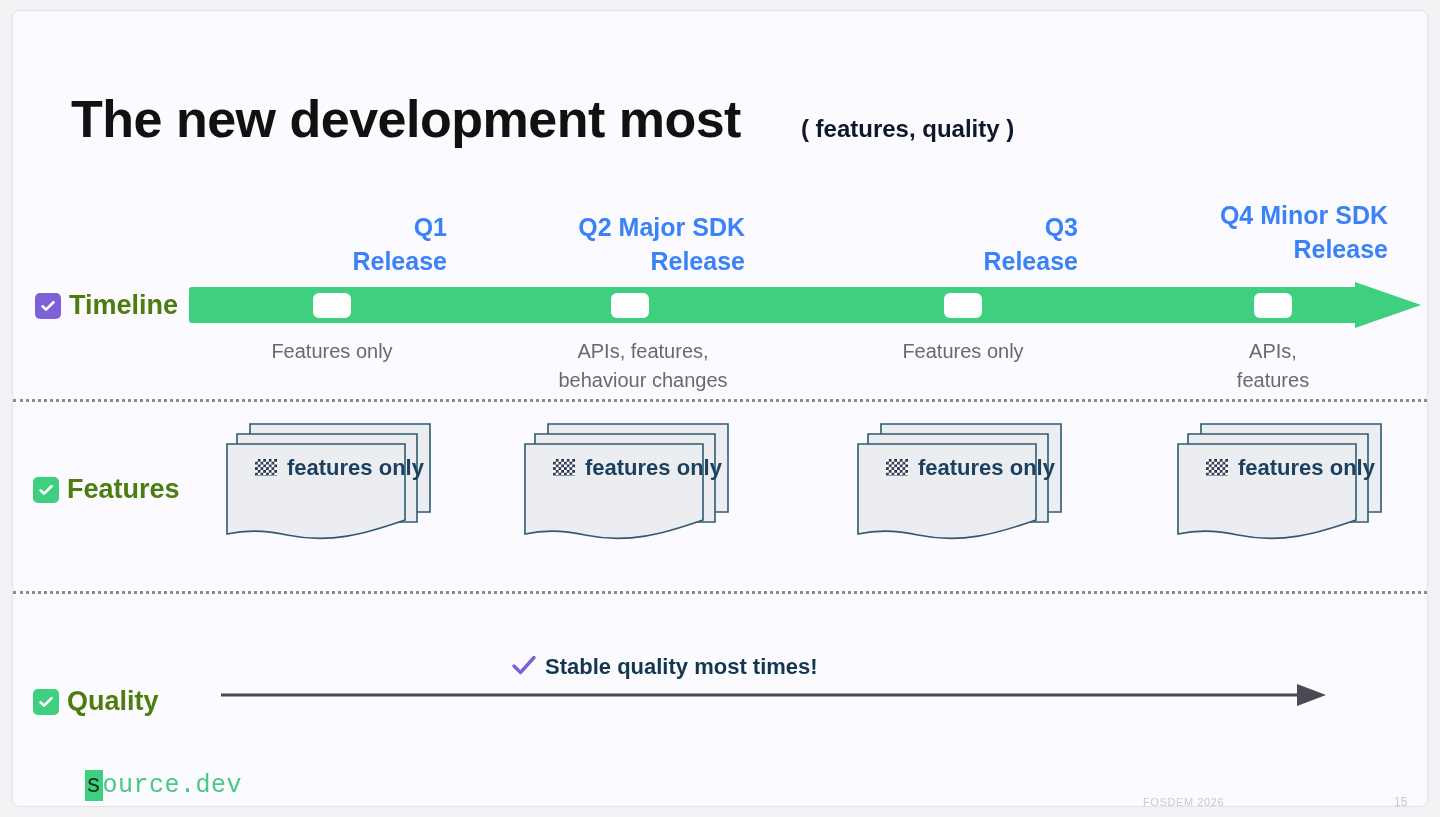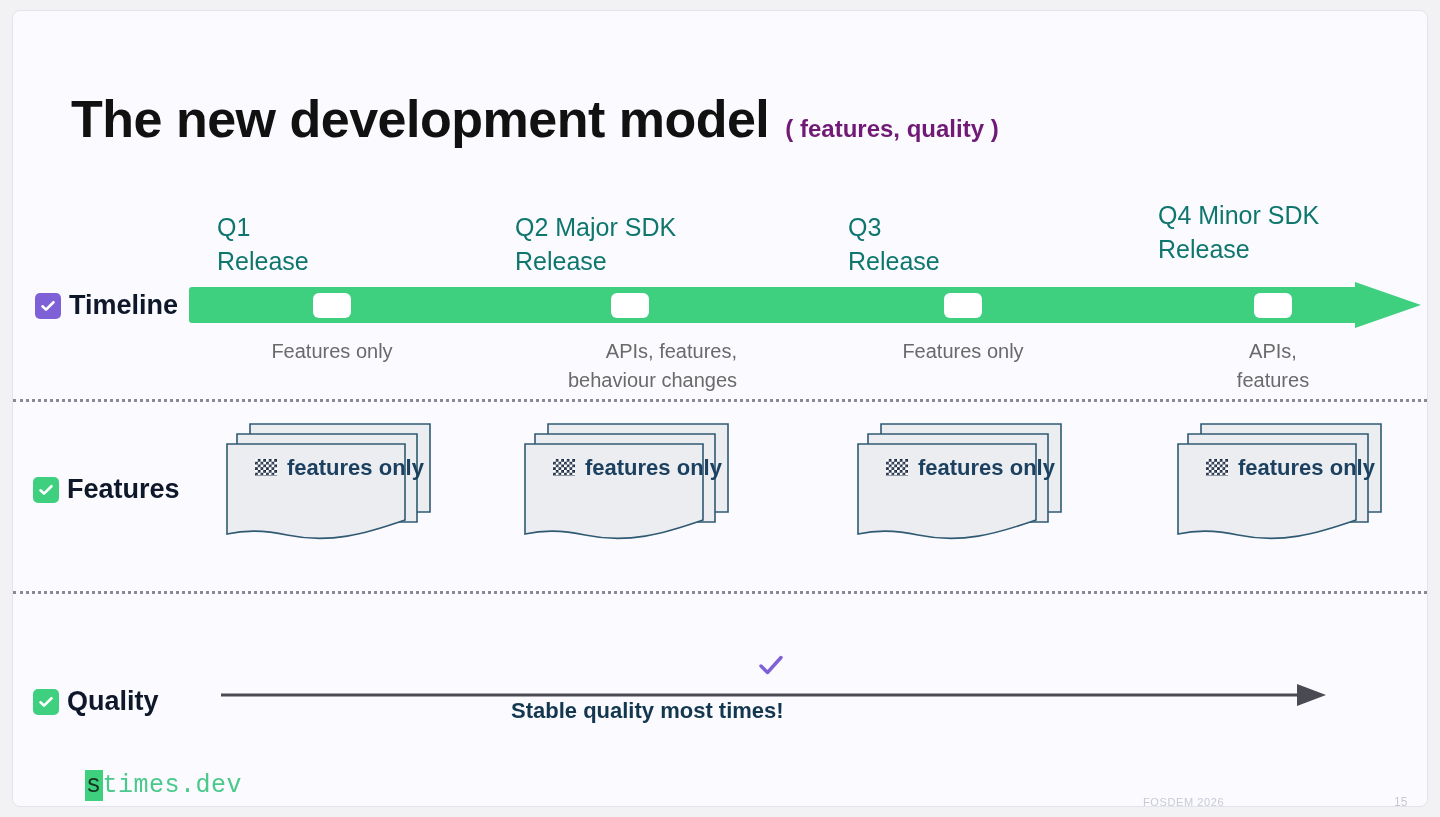--- a/index.html
+++ b/index.html
@@ -35,21 +35,22 @@
   }
   .title-main {
     font-size: 52px;
     font-weight: bold;
     color: #111111;
     letter-spacing: -0.5px;
   }
   .title-sub {
     font-size: 24px;
     font-weight: bold;
-    color: #701a75;
+    color: #0f172a;
+    margin-left: 44px;
   }
 
   
   .row-label {
     position: absolute;
     display: flex;
     align-items: center;
     gap: 8px;
   }
   .cbox {
@@ -60,21 +61,21 @@
     align-items: center;
     justify-content: center;
     flex: none;
   }
   .cbox svg { display: block; }
   .cbox-purple { background: #7e61d6; }
   .cbox-green  { background: #3ecf7f; }
   .row-label-text {
     font-size: 27px;
     font-weight: bold;
-    color: #0f172a;
+    color: #4d7c0f;
     white-space: nowrap;
   }
 
   #label-timeline { left: 22px; top: 279px; }
   #label-features { left: 20px; top: 463px; }
   #label-quality  { left: 20px; top: 675px; align-items: center; }
 
   
   .timeline-wrap {
     position: absolute;
@@ -106,24 +107,24 @@
     width: 38px;
     height: 25px;
     background: #ffffff;
     border-radius: 6px;
   }
   .q-title {
     position: absolute;
     top: 0;
     width: 230px;
     font-size: 25px;
-    font-weight: normal;
-    color: #0f766e;
+    font-weight: bold;
+    color: #3b82f6;
     line-height: 1.35;
-    text-align: left;
+    text-align: right;
   }
   .q-desc {
     position: absolute;
     top: 122px;
     width: 230px;
     font-size: 20px;
     color: #6a6a6a;
     line-height: 1.45;
     text-align: center;
   }
@@ -185,23 +186,22 @@
     font-size: 21px;
     color: #6a6a6a;
   }
 
   
   .quality-note {
     position: absolute;
     left: 498px;
     top: 643px;
     display: flex;
-    align-items: flex-end;
-    gap: 18px;
-    flex-direction: column;
+    align-items: flex-start;
+    gap: 8px;
   }
   .quality-note-text {
     font-size: 22px;
     font-weight: bold;
     color: #13374f;
     white-space: nowrap;
   }
   .quality-arrow {
     position: absolute;
     left: 208px;
@@ -241,21 +241,21 @@
     font-size: 12px;
     color: #c9c9d4;
   }
 </style>
 </head>
 <body>
 
 <div class="slide">
 
   <div class="title-row">
-    <span class="title-main">The new development model</span>
+    <span class="title-main">The new development most</span>
     <span class="title-sub">( features, quality )</span>
   </div>
 
   <div class="row-label" id="label-timeline">
     <span class="cbox cbox-purple">
       <svg width="18" height="18" viewBox="0 0 18 18" aria-hidden="true">
         <path d="M3.5 9.3 L7 12.6 L14.5 5.2" stroke="#ffffff" stroke-width="2.6" fill="none" stroke-linecap="round" stroke-linejoin="round"></path>
       </svg>
     </span>
     <span class="row-label-text">Timeline</span>
@@ -287,21 +287,21 @@
   <div class="timeline-wrap">
     <div class="timeline-bar"></div>
     <div class="timeline-head"></div>
     <div class="tl-marker" style="left:124px;"></div>
     <div class="tl-marker" style="left:422px;"></div>
     <div class="tl-marker" style="left:755px;"></div>
     <div class="tl-marker" style="left:1065px;"></div>
   </div>
 
   <div class="q-desc" style="left:204px;  top:326px;">Features only</div>
-  <div class="q-desc" style="left:494px;  top:326px;text-align:right;">APIs, features,<br>behaviour changes</div>
+  <div class="q-desc" style="left:515px;  top:326px;">APIs, features,<br>behaviour changes</div>
   <div class="q-desc" style="left:835px;  top:326px;">Features only</div>
   <div class="q-desc" style="left:1145px; top:326px;">APIs,<br>features</div>
 
   <div class="divider" id="divider-1"></div>
   <div class="divider" id="divider-2"></div>
 
   <div class="stack" style="left:212px; top:405px;">
     <svg width="250" height="125" viewBox="0 0 250 125" aria-hidden="true">
       <path d="M25 8 H205 V96 H25 Z" fill="#ecedf0" stroke="#2f5a72" stroke-width="1.6"></path>
       <path d="M12 18 H192 V106 H12 Z" fill="#ecedf0" stroke="#2f5a72" stroke-width="1.6"></path>
@@ -360,18 +360,18 @@
   </div>
 
   <div class="quality-arrow">
     <svg width="1105" height="32" viewBox="0 0 1105 32" aria-hidden="true">
       <line x1="0" y1="16" x2="1078" y2="16" stroke="#4a4a52" stroke-width="3"></line>
       <path d="M1076 5 L1105 16 L1076 27 Z" fill="#4a4a52"></path>
     </svg>
   </div>
 
   <div class="logo">
-    <span class="hl">s</span><span>times.dev</span>
+    <span class="hl">s</span><span>ource.dev</span>
   </div>
   <div class="footer-event">FOSDEM 2026</div>
   <div class="footer-page">15</div>
 
 </div>
 
 </body></html>

